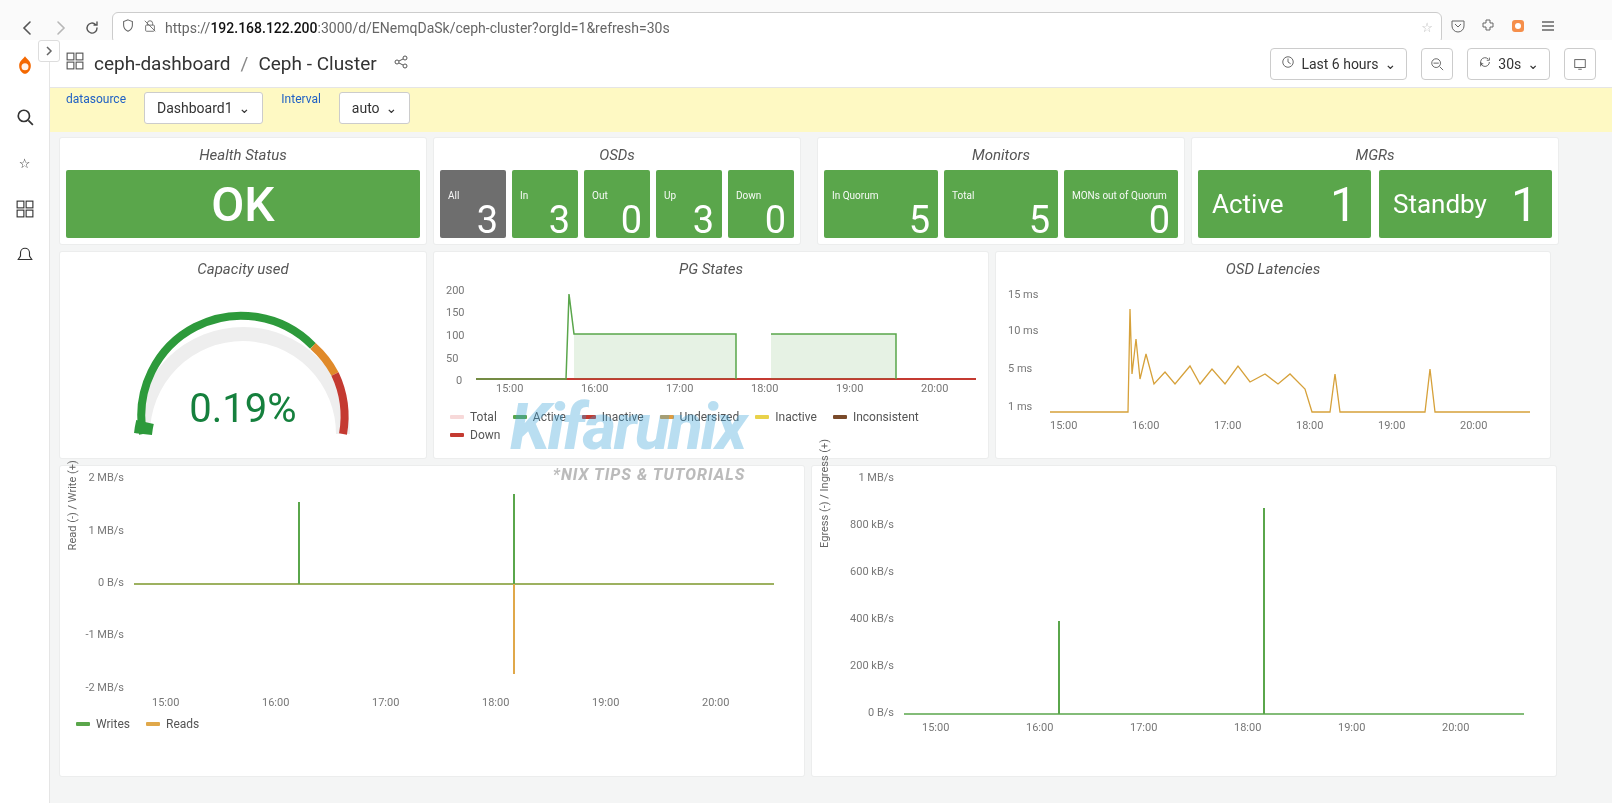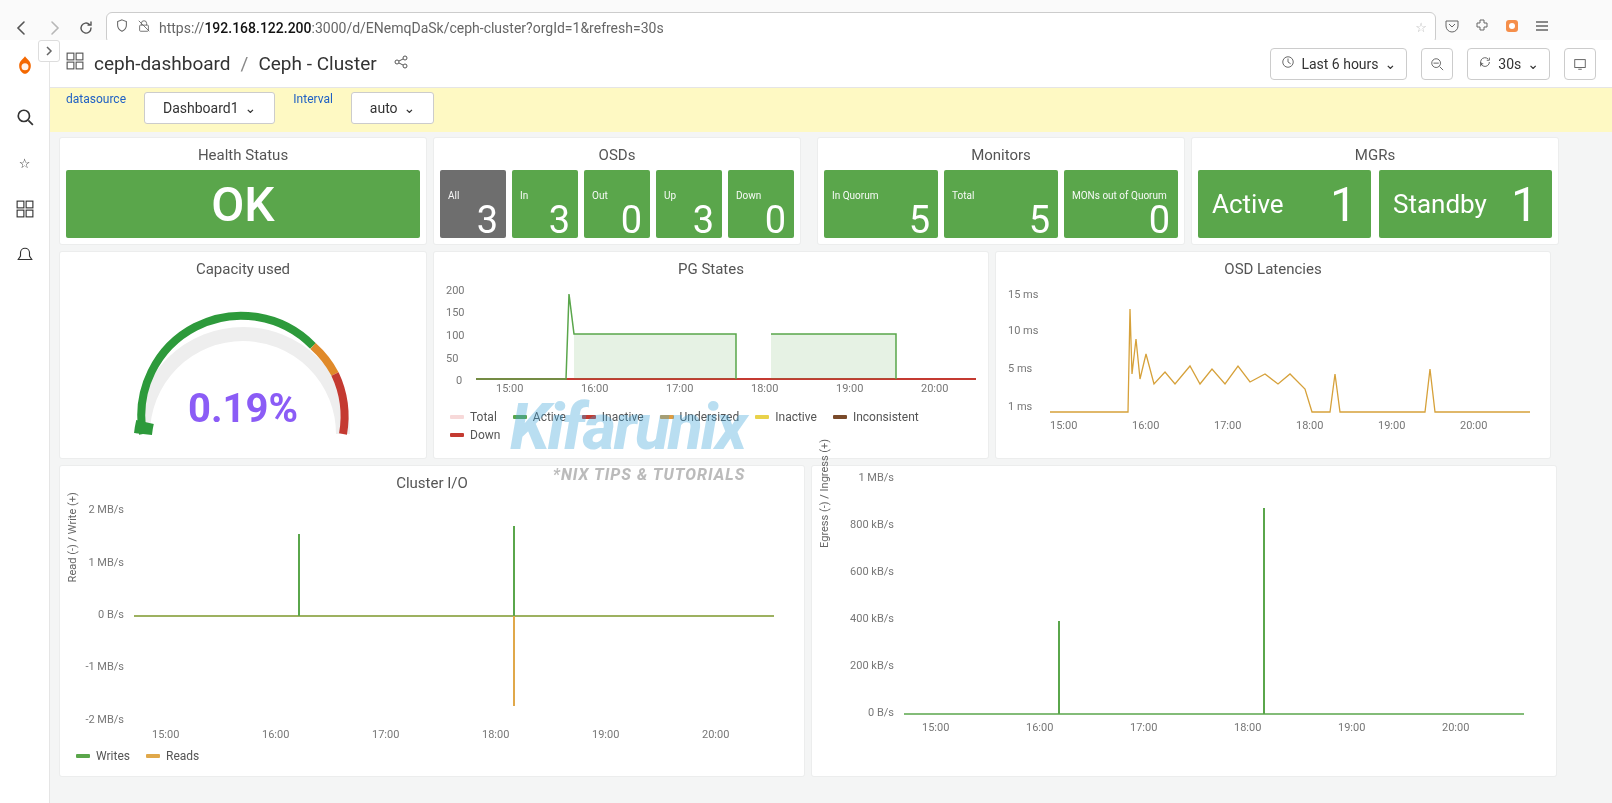--- a/index.html
+++ b/index.html
@@ -1,19 +1,19 @@
 <!DOCTYPE html>
 <html><head>
 <meta charset="utf-8">
 <style>
 * { box-sizing: border-box; margin: 0; padding: 0; }
 body { font-family: -apple-system, BlinkMacSystemFont, "Segoe UI", Roboto, Helvetica, Arial, sans-serif; font-size: 13px; color: #333; background: #f4f5f5; width: 1612px; height: 803px; overflow: hidden; }
 
 
-.browser-bar { height: 56px; width: 100%; background: #fafafa; border-bottom: 1px solid #ddd; display: flex; align-items: center; padding: 0 10px; gap: 8px; }
+.browser-bar { height: 56px; width: 100%; background: #fafafa; border-bottom: 1px solid #ddd; display: flex; align-items: center; padding: 0 16px; gap: 8px; }
 .bb-icon { width: 24px; height: 24px; display: flex; align-items:center; justify-content:center; color:#5c5c5c; border-radius:4px; }
 .url-bar { flex: 1; display:flex; align-items:center; height: 32px; background:#fff; border:1px solid #ccc; border-radius:6px; padding:0 8px; gap:8px; max-width:1330px;}
 .url-text { flex:1; font-size:14px; color:#666; }
 .url-text .bold { color:#111; font-weight:500; }
 .right-icons{display:flex; gap:14px; align-items:center;}
 
 
 .sidebar { position:absolute; top:40px; left:0; width:50px; bottom:0; background:#fff; border-right:1px solid #e5e5e5; display:flex; flex-direction:column; align-items:center; padding-top:14px; gap:24px;}
 .sidebar .logo{width:28px;height:28px;}
 .sidebar-icon{width:22px;height:22px; color:#333; display:flex;align-items:center;justify-content:center;}
@@ -24,27 +24,27 @@
 .topbar { height:48px; background:#fff; border-bottom:1px solid #e5e5e5; display:flex; align-items:center; padding:0 16px; justify-content:space-between;}
 .breadcrumb { display:flex; align-items:center; gap:10px; font-size:19px; color:#333;}
 .bc-slash{color:#888;}
 .bc-share{margin-left:6px;}
 .top-right{display:flex; gap:14px; align-items:center;}
 .tr-btn{height:32px; border:1px solid #ccc; border-radius:4px; background:#fff; padding:0 10px; display:flex; align-items:center; gap:6px; font-size:14px; color:#333;}
 
 
 .varbar{height:44px; background:#fef9c3; padding:4px 10px; display:flex; align-items:flex-start; gap:12px;}
 .var-label{color:#1f60c4; font-size:12px; padding:0 6px;}
-.var-select{height:32px; border:1px solid #ccc; border-radius:3px; background:#fff; padding:0 18px; display:flex; align-items:center; gap:6px; font-size:14px;}
+.var-select{height:32px; border:1px solid #ccc; border-radius:3px; background:#fff; padding:0 12px; display:flex; align-items:center; gap:6px; font-size:14px;}
 
 
 .dash{padding:6px 10px; display:flex; flex-direction:column; gap:8px;}
 .row{display:flex; gap:8px;}
 .panel{background:#fff; border-radius:2px; box-shadow:0 0 0 1px rgba(0,0,0,0.03);}
-.panel-title{text-align:center; font-size:15px; color:#555; padding:8px 0 6px;}
+.panel-title{text-align:center; font-size:15px; color:#555; padding:8px 0 6px;font-style:italic;}
 
 
 .p-health{width:366px;}
 .p-osds{width:366px;}
 .p-mon{width:366px; margin-left:10px;}
 .p-mgr{width:366px;}
 .statbox-row{display:flex; gap:6px; padding:0 6px 6px;}
 .statbox{flex:1; color:#fff; border-radius:2px; padding:20px 8px; height:68px; position:relative; display:flex; flex-direction:column; justify-content:space-between;}
 .statbox .lbl{font-size:10px; opacity:0.95;}
 .statbox .val{font-size:38px; font-weight:400; line-height:1; text-align:right;}
@@ -56,21 +56,21 @@
 .mgrhalf .t{font-size:26px;}
 .mgrhalf .n{font-size:48px;}
 
 
 .p-cap{width:366px; height:206px;}
 .p-pg{width:554px; height:206px;}
 .p-lat{width:554px; height:206px;}
 
 
 .gauge-wrap{position:relative; height:160px; display:flex; flex-direction:column; align-items:center; justify-content:flex-end;}
-.gauge-val{color:#8b5cf6; font-size:40px; font-weight:700;text-align:center;}
+.gauge-val{color:#15803d; font-size:40px; font-weight:400;text-align:center;}
 svg{overflow:visible;}
 
 
 .chart-body{position:relative; height:120px; margin:0 12px; font-size:12px; color:#666;}
 .legend{display:flex; flex-wrap:wrap; gap:4px 16px; font-size:12px; color:#555; padding:6px 16px;}
 .leg-item{display:flex;align-items:center; gap:6px;}
 .leg-sw{width:14px;height:4px; border-radius:1px;}
 
 
 .p-io{width:744px; height:310px;}
@@ -379,21 +379,20 @@
               <text x="328" y="145" font-size="11" fill="#777">19:00</text>
               <text x="410" y="145" font-size="11" fill="#777">20:00</text>
             </g>
           </svg>
         </div>
       </div>
     </div>
 
     <div class="row">
       <div class="panel p-io">
-        <div class="panel-title">Cluster I/O</div>
         <div class="big-chart">
           <span class="yaxis-label">Read (-) / Write (+)</span>
           <svg width="716" height="240" viewBox="0 0 716 240">
             <g transform="translate(60,10)">
               <text x="-10" y="5" font-size="11" fill="#777" text-anchor="end">2 MB/s</text>
               <text x="-10" y="58" font-size="11" fill="#777" text-anchor="end">1 MB/s</text>
               <text x="-10" y="110" font-size="11" fill="#777" text-anchor="end">0 B/s</text>
               <text x="-10" y="162" font-size="11" fill="#777" text-anchor="end">-1 MB/s</text>
               <text x="-10" y="215" font-size="11" fill="#777" text-anchor="end">-2 MB/s</text>
               <line x1="0" y1="108" x2="640" y2="108" stroke="#e0a84a" stroke-width="1.5"></line>

